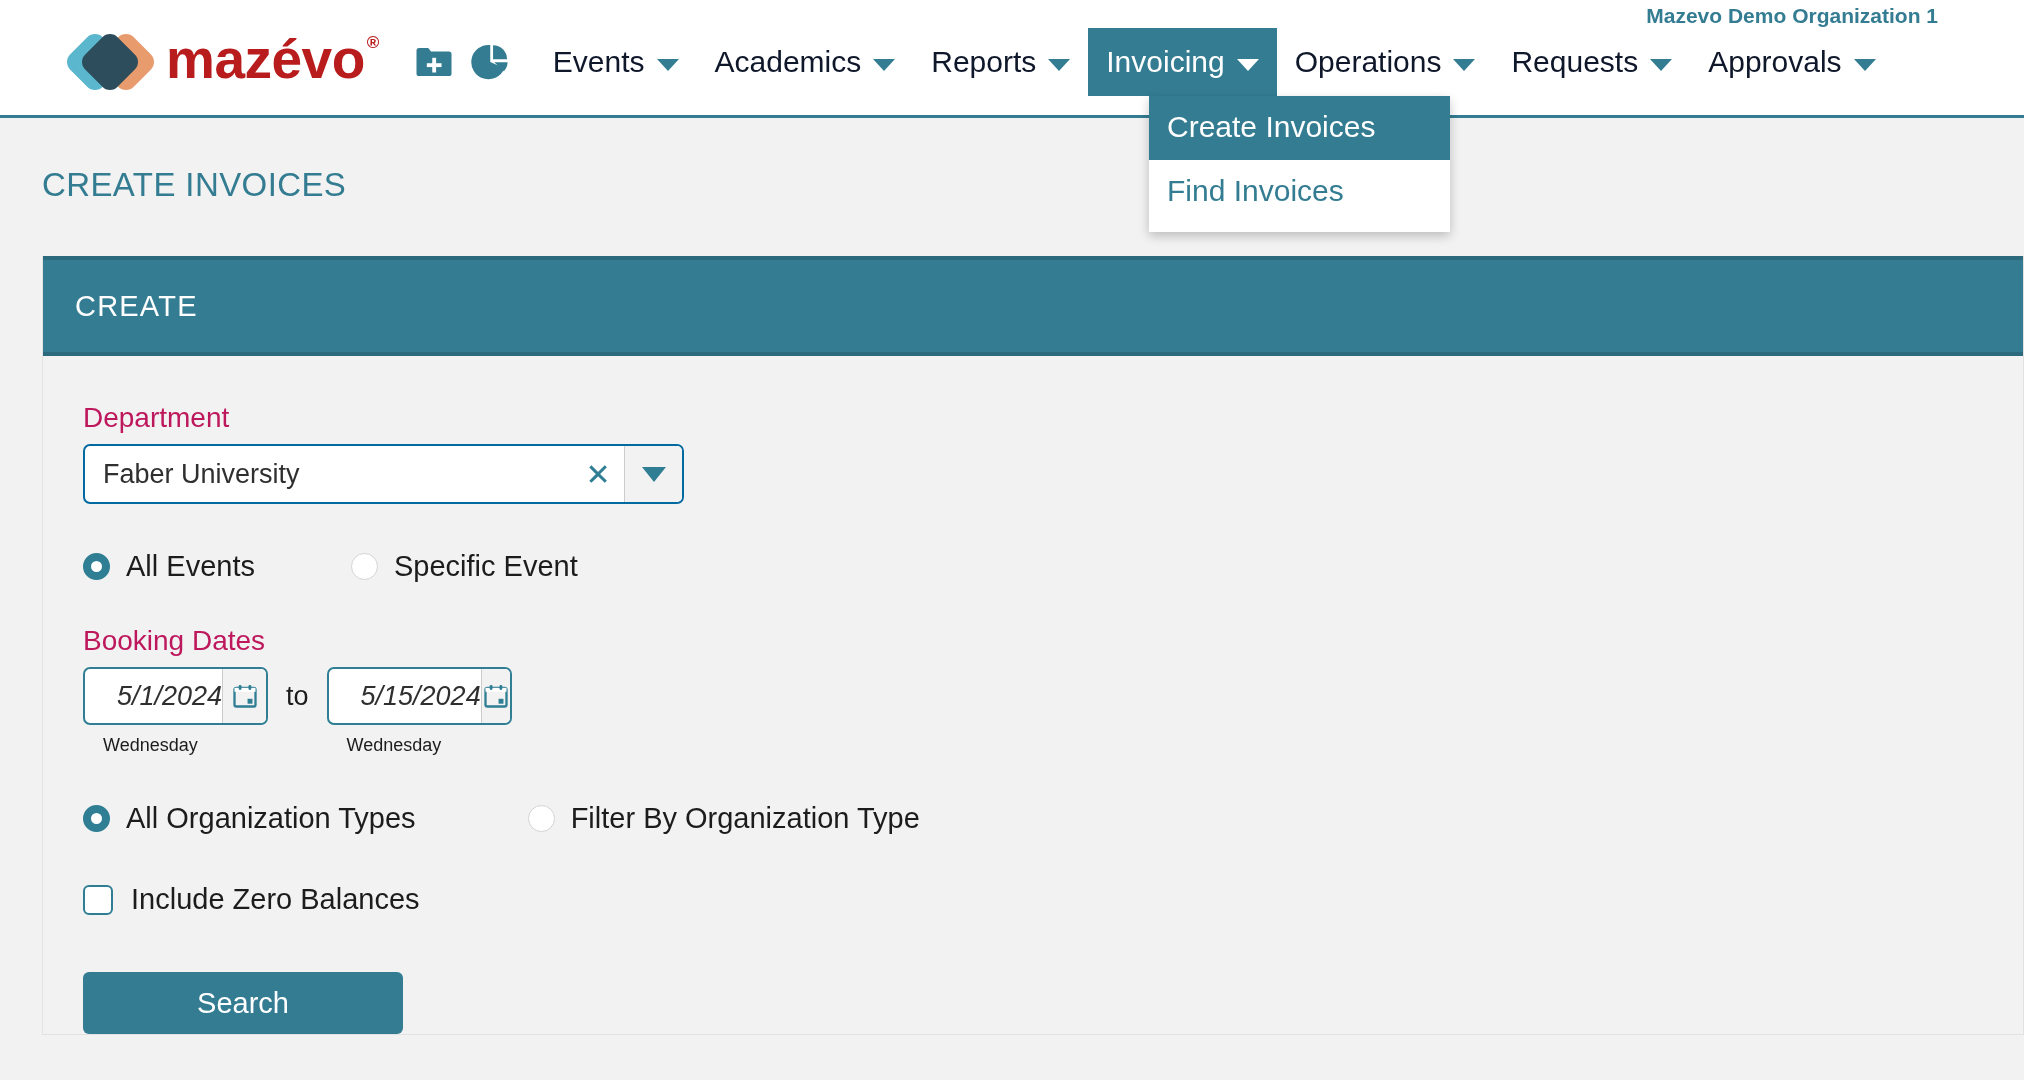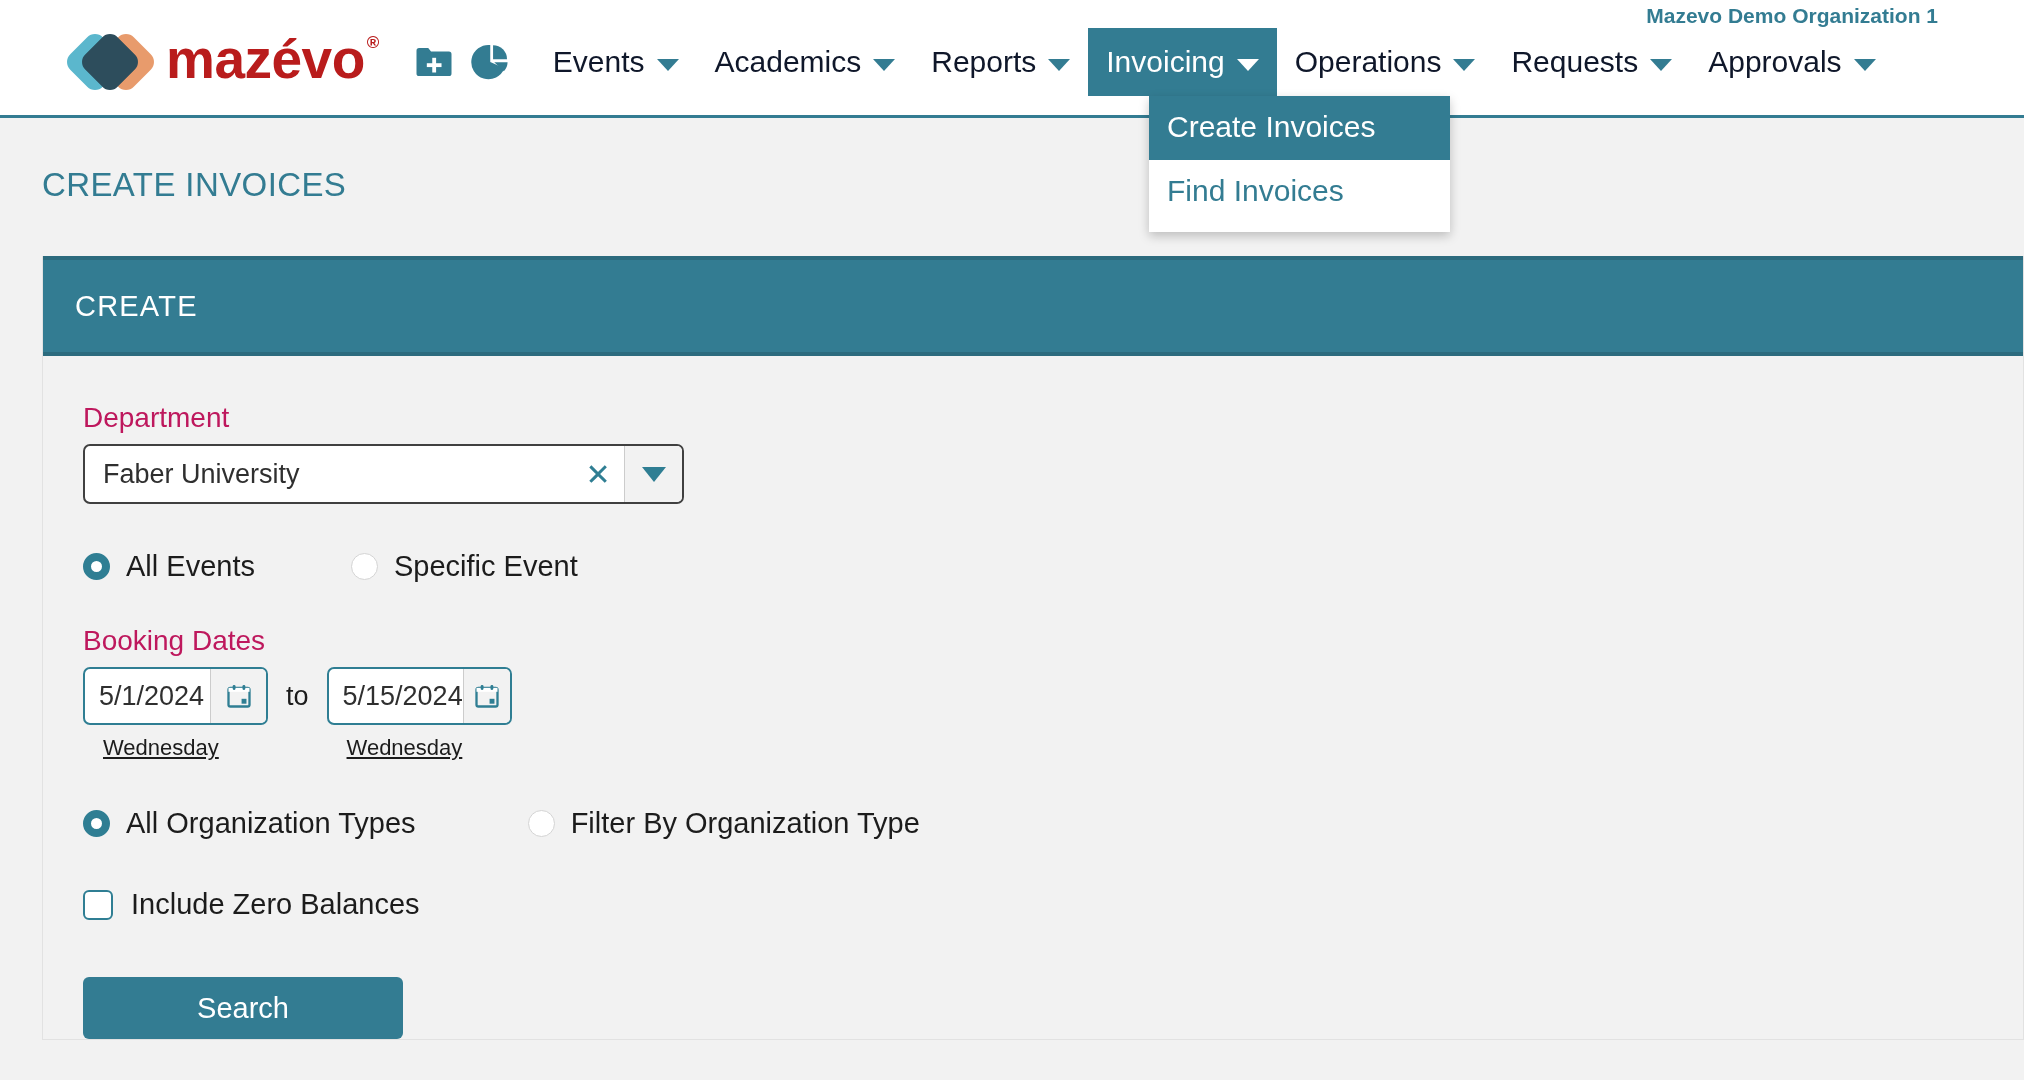--- a/index.html
+++ b/index.html
@@ -147,21 +147,21 @@
     font-size: 28px;
     color: #be185d;
     margin-bottom: 10px;
   }
 
   
   .dept-row { display: flex; align-items: flex-start; }
   .dept-select {
     display: flex;
     width: 601px; height: 60px;
-    border: 2px solid #404040;
+    border: 2px solid #0369a1;
     border-radius: 7px;
     background: #ffffff;
     overflow: hidden;
   }
   .dept-value {
     flex: 1;
     display: flex; align-items: center;
     padding-left: 18px;
     font-size: 27px;
     color: #2f2f2f;
@@ -217,33 +217,33 @@
     display: flex;
     width: 185px; height: 58px;
     border: 2px solid #2f7e93;
     border-radius: 7px;
     background: #ffffff;
     overflow: hidden;
   }
   .date-val {
     flex: 1;
     display: flex; align-items: center;
-    padding-left: 14px;
-    font-size: 27px; color: #2f2f2f;
+    padding-left: 32px;
+    font-size: 27px; color: #2f2f2f; font-style: italic;
   }
   .date-btn {
     width: 56px;
     border-left: 1px solid #cccccc;
     background: #f2f2f2;
     display: flex; align-items: center; justify-content: center;
     cursor: pointer;
   }
   .dow {
-    font-size: 22px; color: #1c1c1c;
-    margin-top: 10px; margin-left: 20px; text-decoration: underline;
+    font-size: 18px; color: #1c1c1c;
+    margin-top: 10px; margin-left: 20px;
   }
   .to-word {
     font-size: 27px; color: #1c1c1c;
     margin: 14px 18px 0 18px;
   }
 
   
   .check-row { display: flex; align-items: center; margin-top: 48px; cursor: pointer; }
   .checkbox {
     width: 30px; height: 30px;

